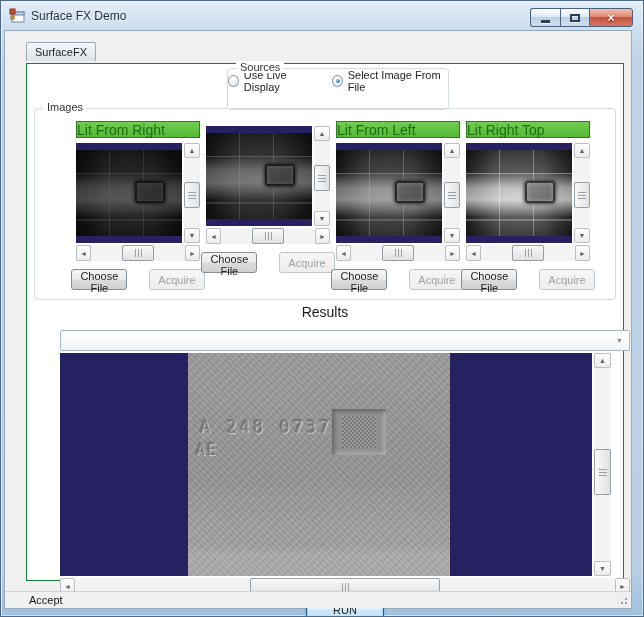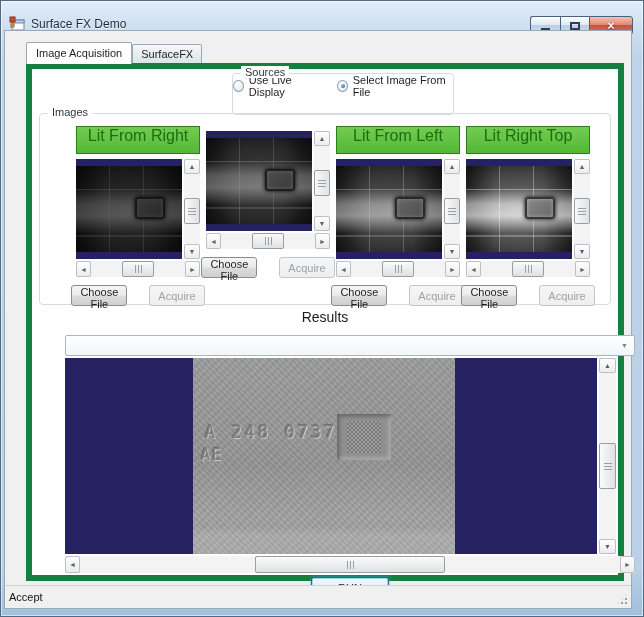--- a/index.html
+++ b/index.html
@@ -7,21 +7,21 @@
 
   .window{
     position:relative; width:644px; height:617px;
     border:1px solid #4e6a87;
     background:linear-gradient(180deg,#e3eef9 0%,#cfe0f0 25px,#bdd3e8 60px,#b9d0e6 92%,#9fc0dd 100%);
     box-shadow:inset 0 0 0 1px rgba(255,255,255,.55);
     overflow:hidden;
   }
 
   
-  .titlebar{ position:absolute; top:8px; left:0; right:0; height:29px;
+  .titlebar{ position:absolute; top:0; left:0; right:0; height:29px;
     display:flex; align-items:center; padding-left:8px; gap:6px; }
   .app-icon{ width:16px; height:16px; flex:0 0 auto; }
   .title-text{ font-size:12px; color:#1c2a39; text-shadow:0 1px 0 rgba(255,255,255,.8); }
   .winbtns{ position:absolute; top:7px; right:10px; display:flex; }
   .wbtn{ height:19px; border:1px solid #49617b; display:flex; align-items:center; justify-content:center;
     background:linear-gradient(180deg,#fdfeff,#dfeaf4 45%,#b9cfe2 50%,#cfdfee); cursor:pointer; }
   .wbtn.min{ width:30px; border-right:none; border-radius:3px 0 0 3px; }
   .wbtn.max{ width:29px; border-right:none; }
   .wbtn.close{ width:44px; border-radius:0 3px 3px 0;
     background:linear-gradient(180deg,#f6c0b0,#e08a75 45%,#c35442 50%,#d8775f);
@@ -33,39 +33,39 @@
   .client{ position:absolute; left:3px; right:11px; top:29px; bottom:7px;
     background:#f0f0f0; border:1px solid #98abbd; }
 
   
   .tabstrip{ position:absolute; top:11px; left:21px; display:flex; align-items:flex-end; z-index:3; }
   .tab{ font-size:11px; color:#1e1e1e; border:1px solid #9aa9b8; border-bottom:none; cursor:pointer; }
   .tab.active{ background:#fff; padding:4px 9px 5px; position:relative; margin-bottom:-1px; border-radius:2px 2px 0 0; }
   .tab.inactive{ background:linear-gradient(180deg,#f5f7f9,#dde3e9); padding:3px 8px; border-radius:2px 2px 0 0; }
 
   .tabpage{ position:absolute; left:21px; right:7px; top:32px; bottom:27px;
-    background:#fff; border:6px solid #15803d; }
+    background:#fff; border:1px solid #15803d; }
 
   
   .groupbox{ position:absolute; border:1px solid #d6dce1; border-radius:4px; }
   .gb-legend{ position:absolute; top:-8px; left:8px; background:#fff; padding:0 4px;
     font-size:11px; color:#30353a; }
   .gb-sources{ left:200px; top:4px; width:222px; height:42px; }
   .sources-row{ display:flex; justify-content:center; align-items:center; gap:16px; margin-top:0; }
   .radio-item{ display:flex; align-items:center; gap:5px; cursor:pointer; }
   .radio-circle{ width:12px; height:12px; border-radius:50%; border:1px solid #8a9aa8;
     background:radial-gradient(circle at 35% 30%,#fff,#dfe6ec); position:relative; }
   .radio-circle.checked::after{ content:""; position:absolute; left:3px; top:3px; width:4px; height:4px;
     border-radius:50%; background:radial-gradient(circle at 35% 30%,#7fc3ee,#1f5d93); }
   .radio-label{ font-size:11px; color:#1e1e1e; }
 
   .gb-images{ left:7px; top:44px; right:7px; height:192px;padding-left:16px; }
   .columns{ display:flex; justify-content:center; gap:6px; margin-top:12px; }
   .col{ width:124px; }
-  .col-header{ height:28px; line-height:17px; text-align:center; font-size:16px; color:#1d6d0f;
+  .col-header{ height:17px; line-height:17px; font-size:14px; color:#1d6d0f;
     background:linear-gradient(180deg,#72cc52,#54b836); border:1px solid #2f7d1a; }
 
   .imageview{ margin-top:5px; height:100px; display:flex; }
   .photo-wrap{ flex:1; display:flex; flex-direction:column; overflow:hidden; }
   .navyband{ height:7px; background:#262262; }
   .photo{ flex:1; position:relative; overflow:hidden;
     background:
       linear-gradient(180deg, rgba(160,160,160,0) 26%, rgba(175,175,175,.38) 44%, rgba(182,182,182,.44) 58%, rgba(160,160,160,0) 78%),
       linear-gradient(90deg, rgba(0,0,0,.5), rgba(0,0,0,0) 28%, rgba(0,0,0,0) 72%, rgba(0,0,0,.45)),
       radial-gradient(ellipse 95% 75% at 50% 52%, #424242, #272727 55%, #131313 85%, #0a0a0a);
@@ -110,21 +110,21 @@
   .btn.disabled{ color:#9ea2a5; border-color:#c0c6ca; background:linear-gradient(180deg,#f6f6f6,#eee); cursor:default; }
 
   
   .results-heading{ position:absolute; top:240px; left:0; right:0; text-align:center;
     font-size:14px; color:#1b1b1b; }
   .results{ position:absolute; left:33px; top:266px; width:570px; }
   .combo{ height:21px; background:linear-gradient(180deg,#ffffff,#f2f6f9); border:1px solid #a9b6c0;
     border-radius:2px; position:relative; cursor:pointer; }
   .combo-value{ position:absolute; left:6px; top:3px; font-size:11px; color:#222; }
   .combo-arrow{ position:absolute; right:6px; top:6px; font-size:7px; color:#7d878f; }
-  .bigrow{ margin-top:2px; height:196px; display:flex; }
+  .bigrow{ margin-top:2px; height:223px; display:flex; }
   .bigimage{ width:532px; display:flex; overflow:hidden; }
   .navy-l{ width:128px; background:#262262; }
   .navy-r{ flex:1; background:#262262; }
   .gray-c{ width:262px; position:relative; overflow:hidden;
     background:
       linear-gradient(0deg, rgba(255,255,255,.14) 0 9%, rgba(255,255,255,0) 14%),
       repeating-linear-gradient(45deg, rgba(255,255,255,.05) 0 2px, rgba(0,0,0,.045) 2px 4px),
       repeating-linear-gradient(-45deg, rgba(255,255,255,.04) 0 3px, rgba(0,0,0,.035) 3px 6px),
       linear-gradient(180deg,#9b9b9b,#949494 55%,#a2a2a2 82%,#9a9a9a);
   }
@@ -140,22 +140,22 @@
   .bigvs{ width:17px; margin-left:2px; display:flex; flex-direction:column; background:#f3f3f3; }
   .bigvs .thumb-v{ top:42%; height:46px; }
   .hscroll.results-h{ height:17px; }
   .runrow{ margin-top:4px; display:flex; justify-content:center; }
   .run-btn{ width:78px; height:21px; font-size:11px; color:#1c1c1c; font-family:inherit;
     background:linear-gradient(180deg,#f2f9fe,#e2f2fb 48%,#cde8f8 52%,#c0e1f5);
     border:1px solid #2a6496; border-radius:3px; box-shadow:inset 0 0 0 1px #9ed5f2, 0 0 3px rgba(70,170,230,.8);
     cursor:pointer; }
 
   
-  .statusbar{ position:absolute; left:0; right:0; bottom:0; height:23px; background:#f0f0f0;
-    border-top:1px solid #d2d2d2; display:flex; align-items:center; padding-left:4px; }
+  .statusbar{ position:absolute; left:0; right:0; bottom:0; height:17px; background:#f0f0f0;
+    border-top:1px solid #d2d2d2; display:flex; align-items:center; padding-left:24px; }
   .status-text{ font-size:11px; color:#141414; }
   .resize-grip{ position:absolute; right:2px; bottom:2px; width:13px; height:13px;
     background-image:radial-gradient(circle, #9aa0a6 1px, transparent 1.4px); background-size:4px 4px;
     clip-path:polygon(100% 0, 100% 100%, 0 100%); }
 </style>
 </head>
 <body>
 
 <div class="window">
 
@@ -176,21 +176,20 @@
         </div>
       <div class="wbtn close">
           <span>×</span>
         </div>
     </div>
   </div>
 
   <div class="client">
 
     <div class="tabstrip">
-      <div class="tab active">Image Acquisition</div>
       <div class="tab inactive">SurfaceFX</div>
     </div>
 
     <div class="tabpage">
 
       <div class="groupbox gb-sources">
         <span class="gb-legend">Sources</span>
         <div class="sources-row">
           <div class="radio-item">
             <span class="radio-circle"></span>

